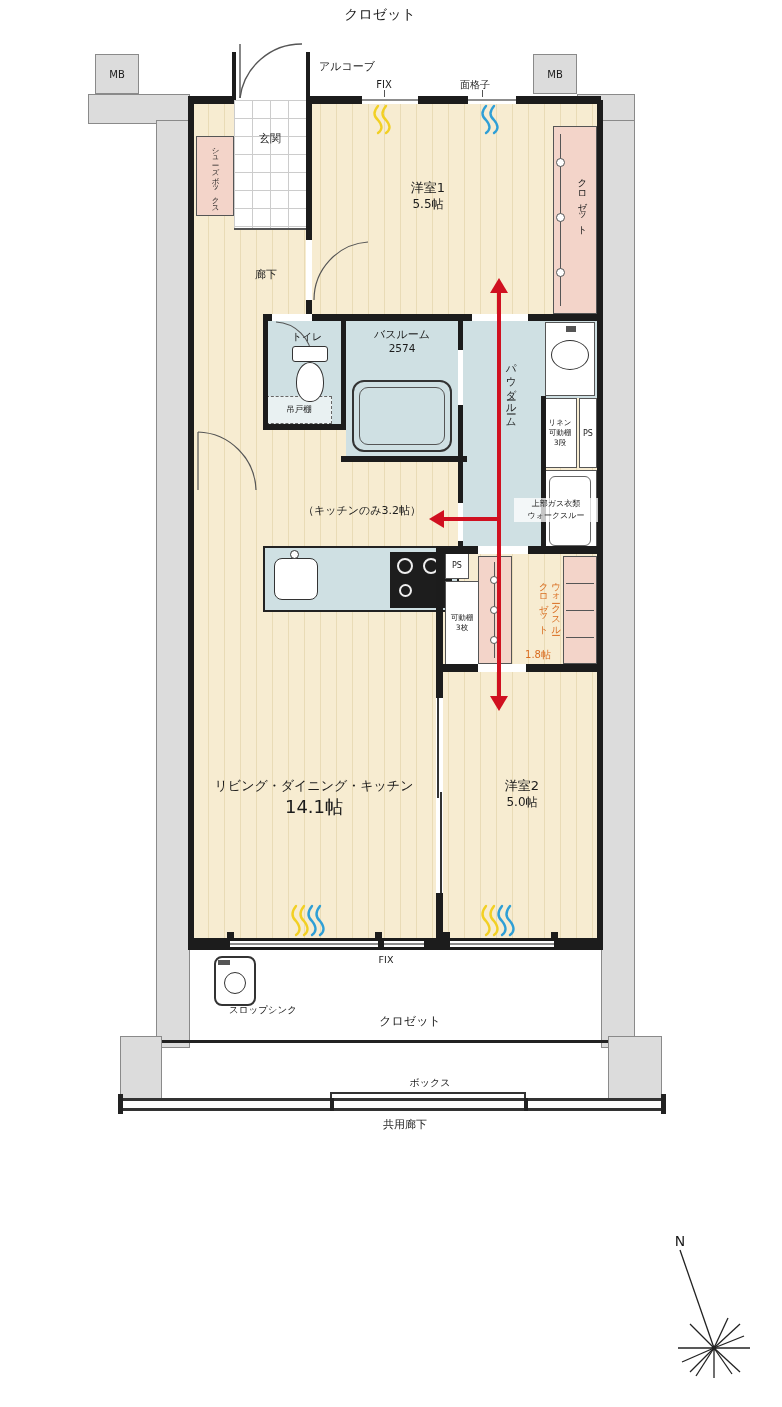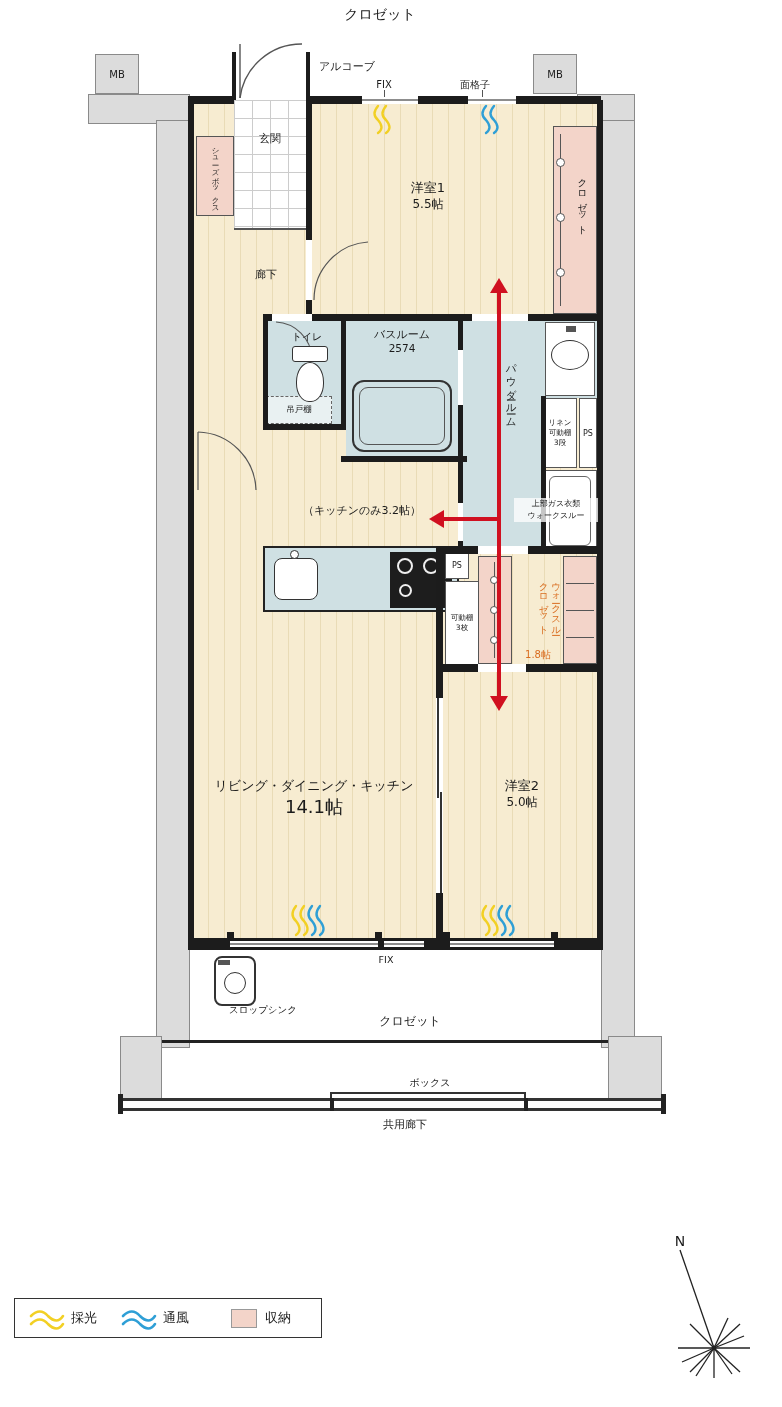--- a/index.html
+++ b/index.html
@@ -264,34 +264,20 @@
   <div class="thin" style="left:524px;top:1092px;width:2px;height:9px;background:#333"></div>
 
   <div class="thin" style="left:118px;top:1098px;width:548px;height:3px;background:#333"></div>
   <div class="thin" style="left:118px;top:1108px;width:548px;height:3px;background:#333"></div>
   <div class="thin" style="left:118px;top:1094px;width:5px;height:20px;background:#222"></div>
   <div class="thin" style="left:661px;top:1094px;width:5px;height:20px;background:#222"></div>
   <div class="thin" style="left:330px;top:1098px;width:4px;height:13px;background:#222"></div>
   <div class="thin" style="left:524px;top:1098px;width:4px;height:13px;background:#222"></div>
   <div class="lbl" style="left:362px;top:1118px;width:86px;font-size:11px">共用廊下</div>
 
-  <div class="abs" style="left:14px;top:1298px;width:308px;height:40px;border:1.5px solid #333;background:#fff">
-    <svg class="abs" style="left:14px;top:10px" width="36" height="20">
-      <path d="M2,7 q9,-9 17,0 q9,9 15,0" fill="none" stroke="#f2d024" stroke-width="2.6" stroke-linecap="round"></path>
-      <path d="M2,15 q9,-9 17,0 q9,9 15,0" fill="none" stroke="#f2d024" stroke-width="2.6" stroke-linecap="round"></path>
-    </svg>
-    <span class="lbl" style="left:56px;top:11px;font-size:13px">採光</span>
-    <svg class="abs" style="left:106px;top:10px" width="36" height="20">
-      <path d="M2,7 q9,-9 17,0 q9,9 15,0" fill="none" stroke="#2f9fd6" stroke-width="2.6" stroke-linecap="round"></path>
-      <path d="M2,15 q9,-9 17,0 q9,9 15,0" fill="none" stroke="#2f9fd6" stroke-width="2.6" stroke-linecap="round"></path>
-    </svg>
-    <span class="lbl" style="left:148px;top:11px;font-size:13px">通風</span>
-    <div class="abs" style="left:216px;top:10px;width:26px;height:19px;background:#f3d4c9;border:1px solid #999"></div>
-    <span class="lbl" style="left:250px;top:11px;font-size:13px">収納</span>
-  </div>
 
   <div class="lbl" style="left:668px;top:1232px;width:24px;font-size:14px">N</div>
   <svg class="abs" style="left:628px;top:1240px" width="150" height="145">
     <g stroke="#222" stroke-width="1.3">
       <line x1="86" y1="108" x2="52" y2="10"></line>
       <line x1="86" y1="108" x2="112" y2="84"></line>
       <line x1="86" y1="108" x2="122" y2="108"></line>
       <line x1="86" y1="108" x2="112" y2="132"></line>
       <line x1="86" y1="108" x2="86" y2="138"></line>
       <line x1="86" y1="108" x2="62" y2="132"></line>

